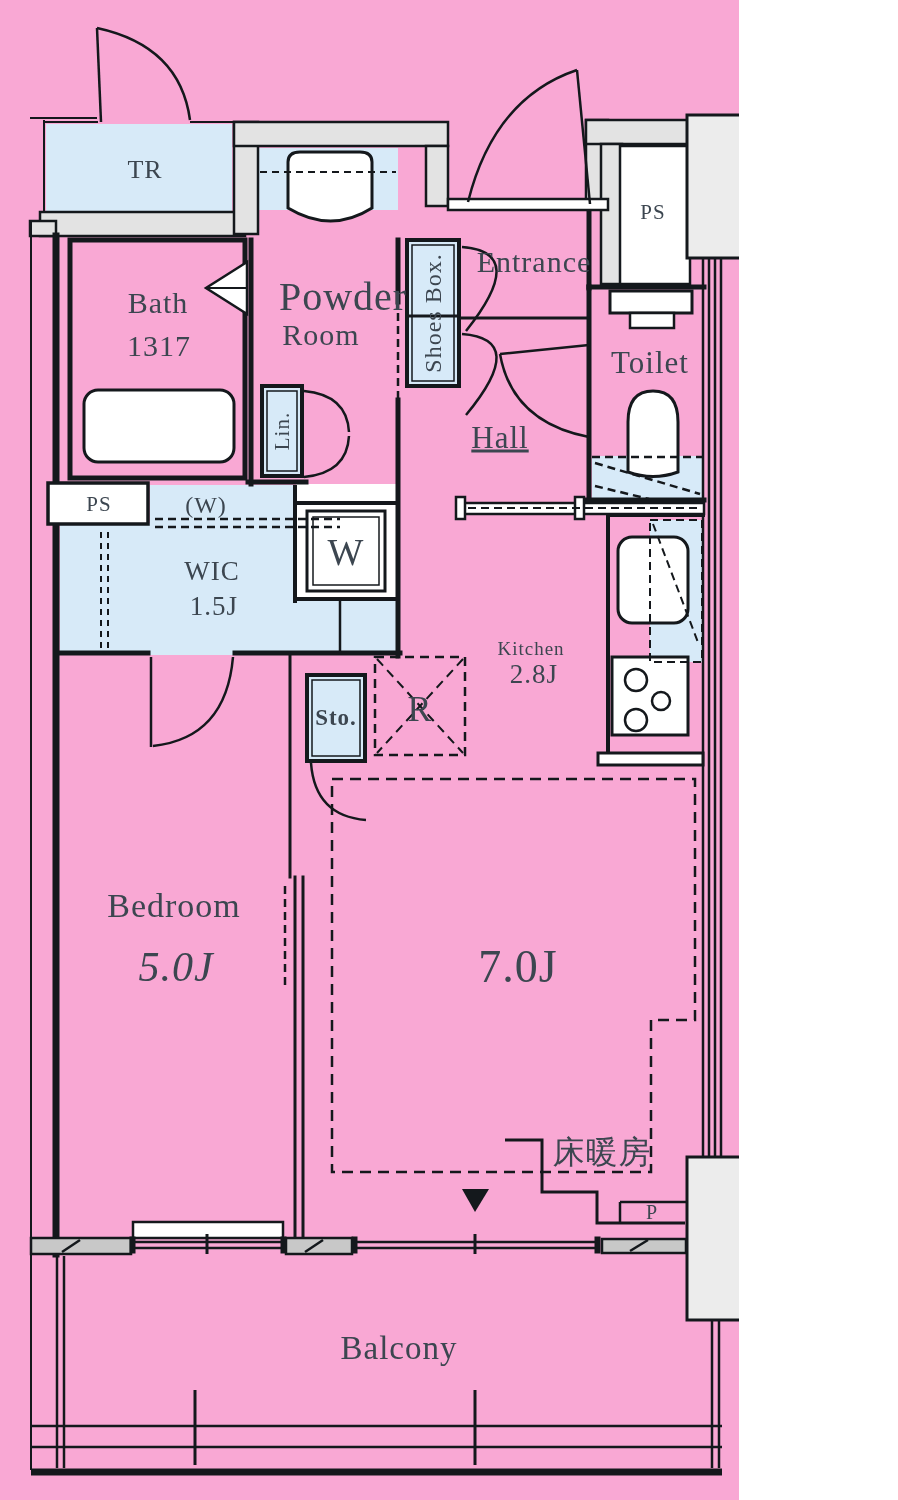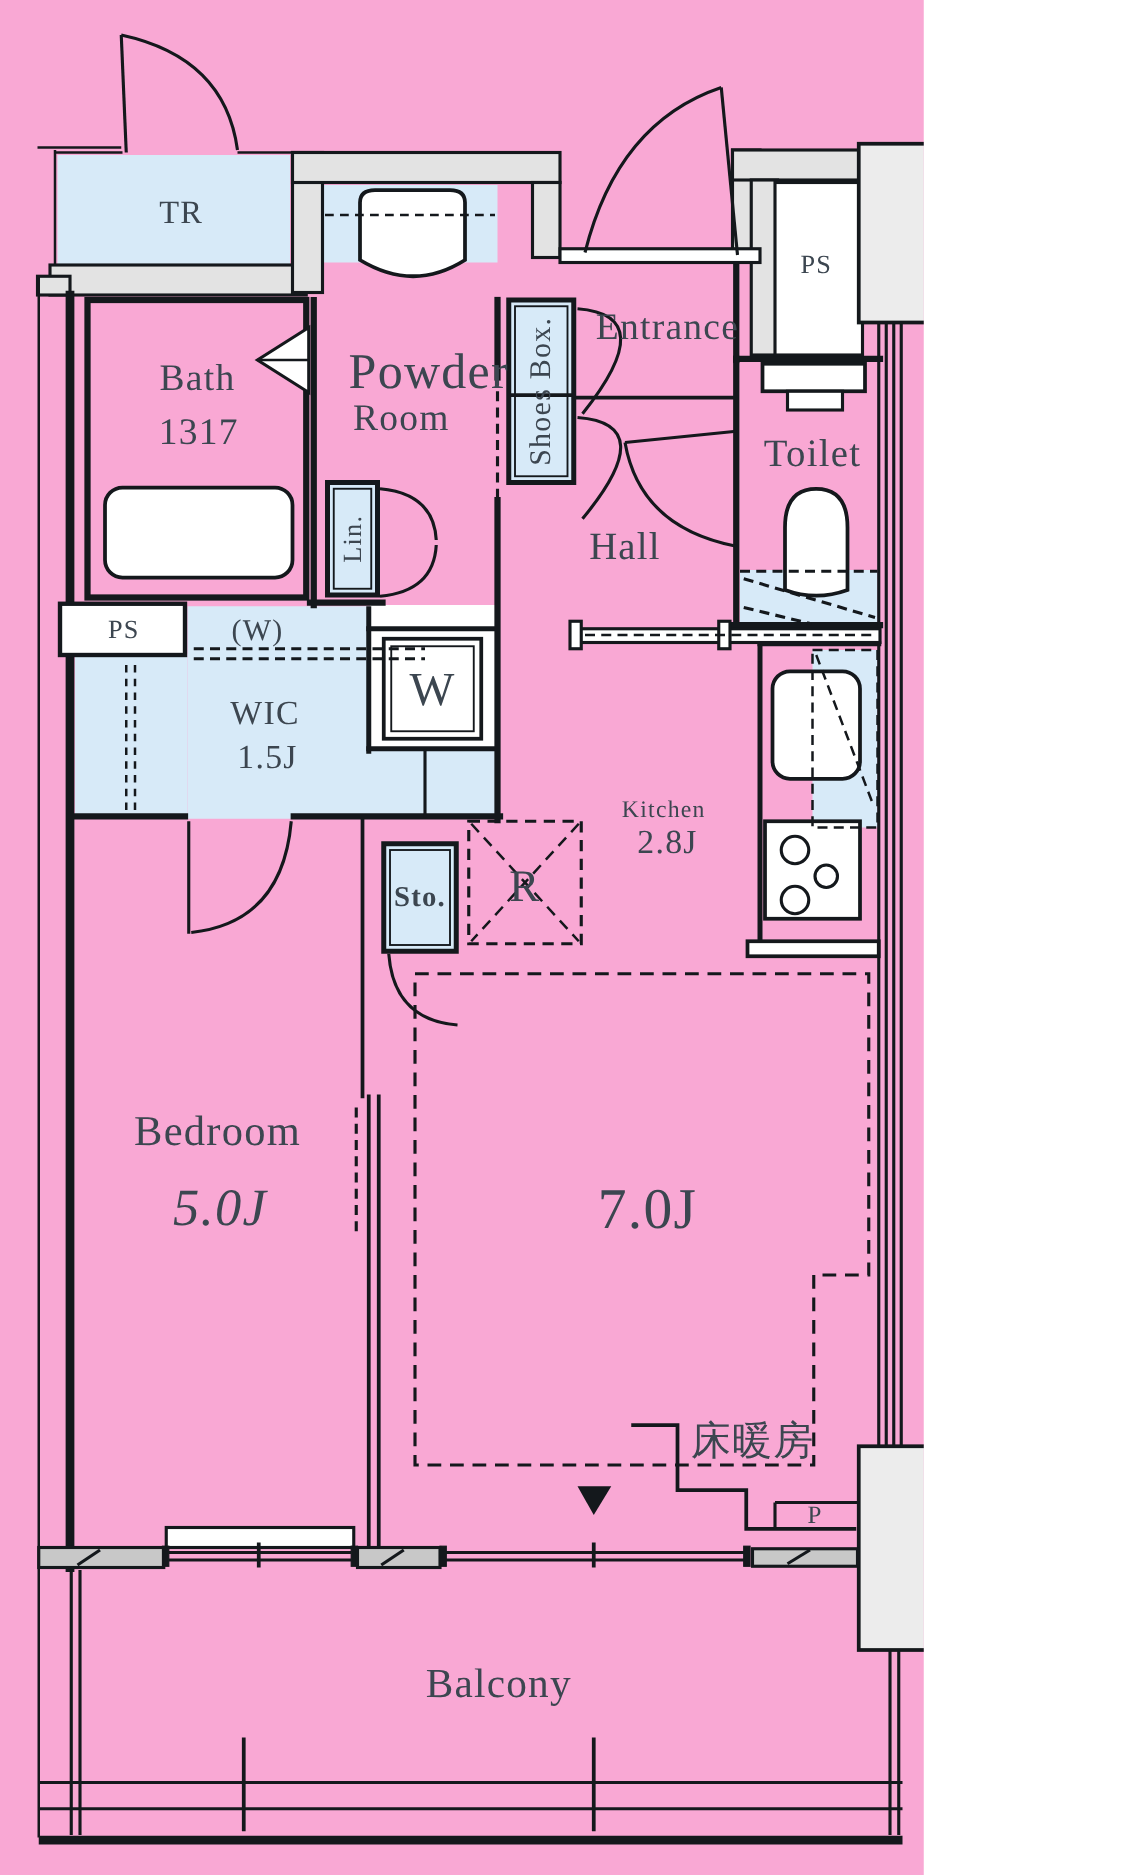--- a/index.html
+++ b/index.html
@@ -206,21 +206,21 @@
 
   <div class="lbl" style="left:145px;top:170px;font-size:26px;">TR</div>
   <div class="lbl" style="left:158px;top:303px;font-size:30px;">Bath</div>
   <div class="lbl" style="left:159px;top:346px;font-size:30px;">1317</div>
   <div class="lbl" style="left:320px;top:297px;font-size:40px;margin-left:23px;">Powder</div>
   <div class="lbl" style="left:321px;top:335px;font-size:30px;">Room</div>
   <div class="lbl vert" style="left:433px;top:313px;font-size:24px;">Shoes Box.</div>
   <div class="lbl" style="left:534px;top:262px;font-size:30px;">Entrance</div>
   <div class="lbl" style="left:653px;top:212px;font-size:21px;">PS</div>
   <div class="lbl" style="left:650px;top:362px;font-size:31px;">Toilet</div>
-  <div class="lbl" style="left:500px;top:437px;font-size:31px;">Hall</div>
+  <div class="lbl" style="left:500px;top:437px;font-size:31px;text-decoration:underline;">Hall</div>
   <div class="lbl vert" style="left:282px;top:431px;font-size:21px;">Lin.</div>
   <div class="lbl" style="left:99px;top:504px;font-size:21px;">PS</div>
   <div class="lbl" style="left:206px;top:505px;font-size:24px;">(W)</div>
   <div class="lbl" style="left:212px;top:571px;font-size:27px;">WIC</div>
   <div class="lbl" style="left:214px;top:606px;font-size:27px;">1.5J</div>
   <div class="lbl" style="left:346px;top:552px;font-size:38px;">W</div>
   <div class="lbl" style="left:531px;top:648px;font-size:19px;">Kitchen</div>
   <div class="lbl" style="left:534px;top:660px;font-size:27px;margin-top:14px;">2.8J</div>
   <div class="lbl" style="left:336px;top:717px;font-size:23px;font-weight:bold;">Sto.</div>
   <div class="lbl" style="left:420px;top:709px;font-size:36px;">R</div>

